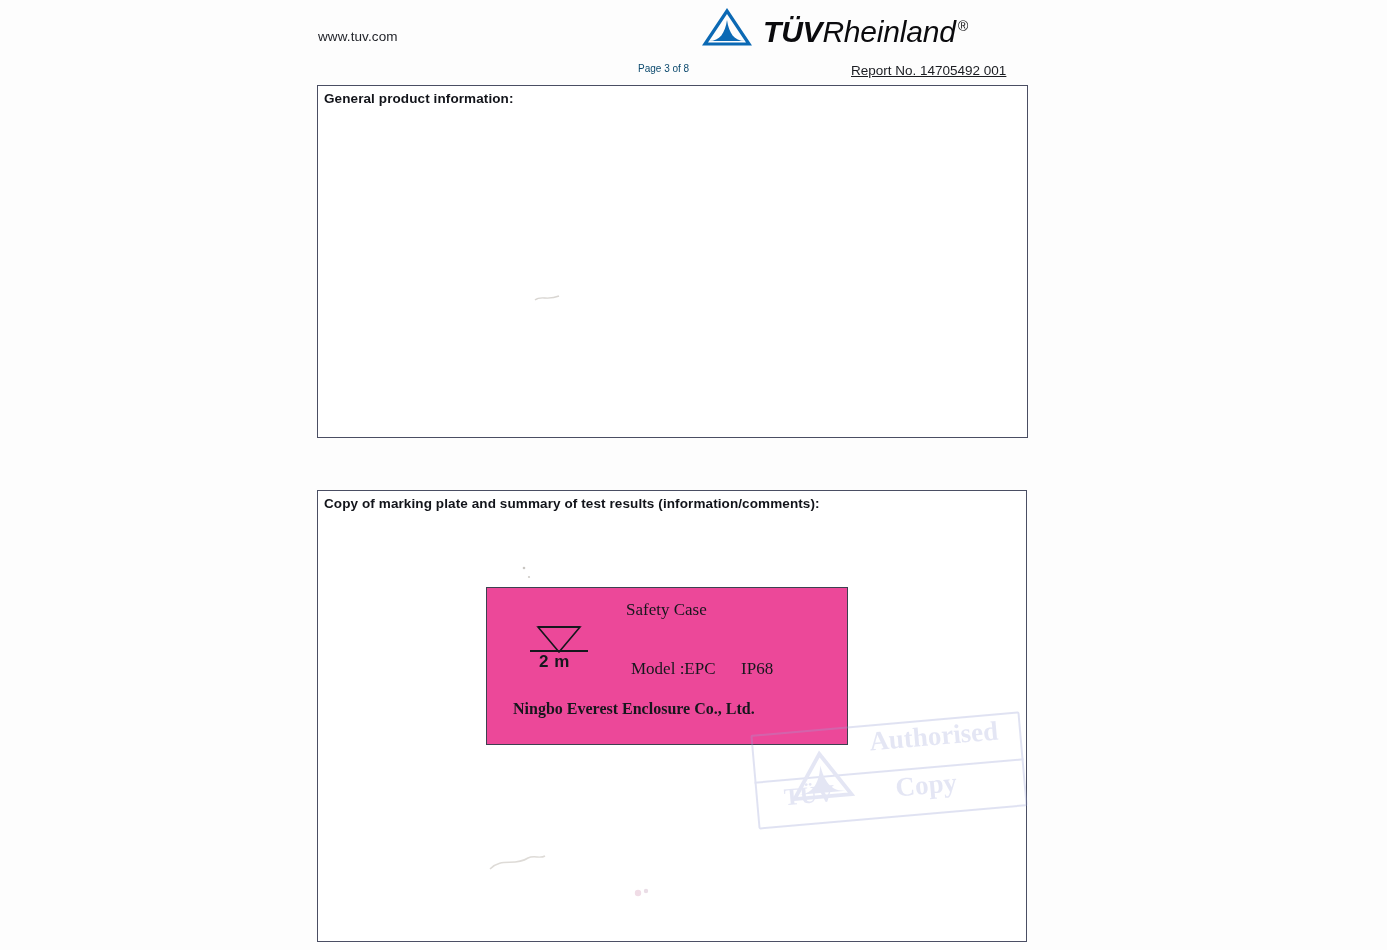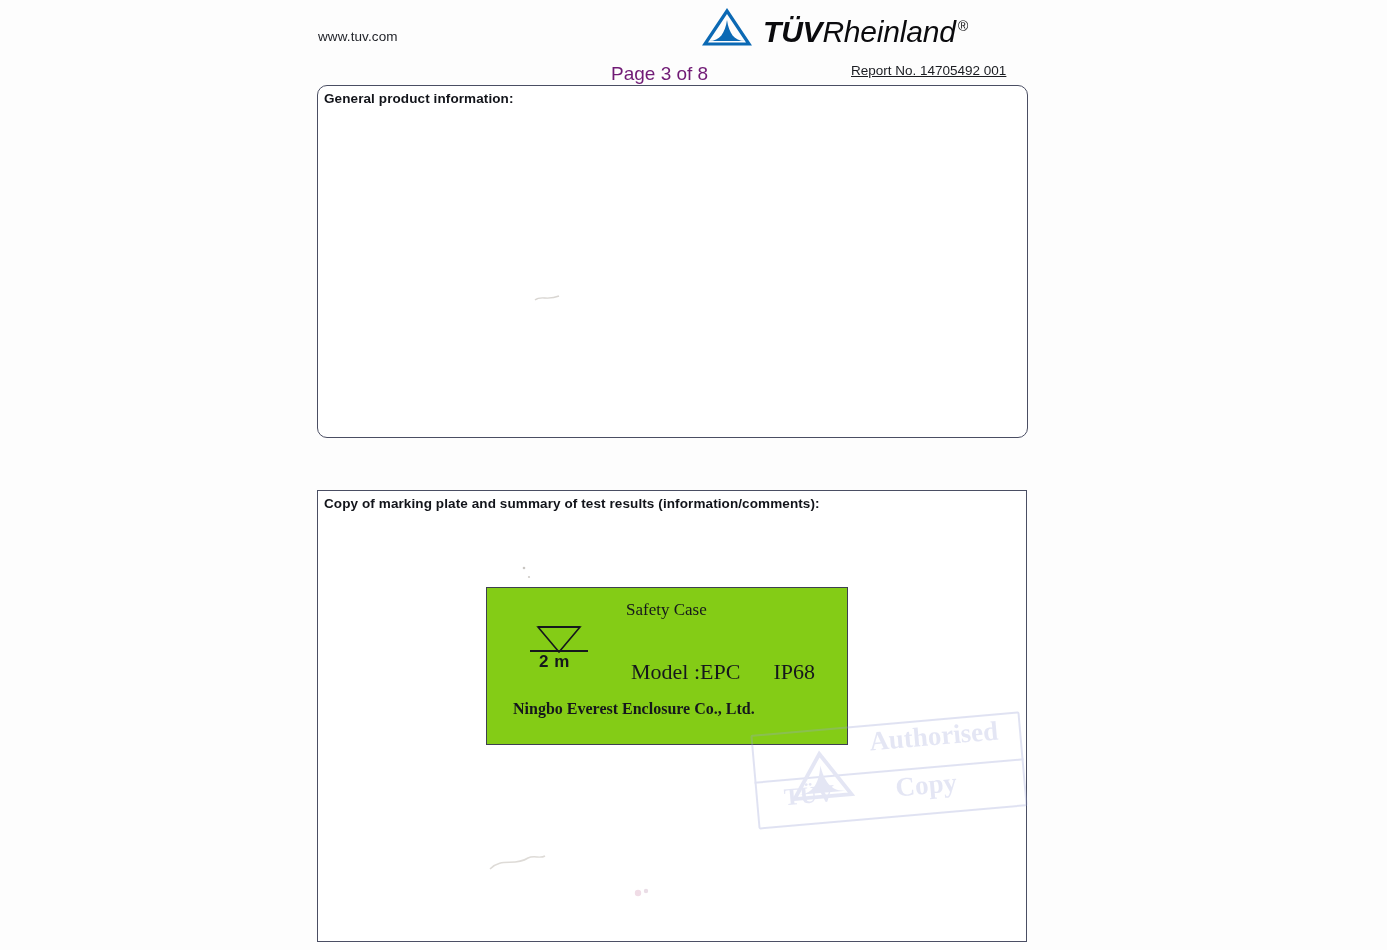--- a/index.html
+++ b/index.html
@@ -57,24 +57,24 @@
   }
   .logo-text .thin { font-weight: 400; }
   .logo-reg {
     font-size: 14px;
     vertical-align: super;
     margin-left: 2px;
   }
 
   .page-no {
     position: absolute;
-    left: 611px;
+    left: 638px;
     top: 63px;
-    font-size: 19px;
-    color: #701a75;
+    font-size: 10px;
+    color: #0c4a6e;
   }
   .report-no {
     position: absolute;
     left: 851px;
     top: 63px;
     font-size: 13.5px;
     color: #1b1d22;
     text-decoration: underline;
   }
 
@@ -83,21 +83,20 @@
     position: absolute;
     border: 1px solid #4a4e63;
     background: #ffffff;
     box-sizing: border-box;
   }
   #box-general {
     left: 317px;
     top: 85px;
     width: 711px;
     height: 353px;
-    border-radius: 10px;
   }
   #box-marking {
     left: 317px;
     top: 490px;
     width: 710px;
     height: 452px;
   }
 
   .box-title {
     position: absolute;
@@ -120,36 +119,36 @@
 
   
   .plate {
     position: absolute;
     left: 168px;
     top: 96px;
     width: 362px;
     height: 158px;
     border: 1px solid #3d4050;
     box-sizing: border-box;
-    background: #84cc16;
+    background: #ec4899;
   }
   .plate-title {
     position: absolute;
     left: 139px;
     top: 12px;
     font-family: "Liberation Serif", serif;
     font-size: 17px;
     color: #15171c;
   }
   .plate-model {
     position: absolute;
     left: 144px;
     top: 71px;
     font-family: "Liberation Serif", serif;
-    font-size: 22px;
+    font-size: 17px;
     color: #15171c;
     white-space: pre;
   }
   .plate-company {
     position: absolute;
     left: 26px;
     top: 112px;
     font-family: "Liberation Serif", serif;
     font-size: 16px;
     font-weight: bold;

